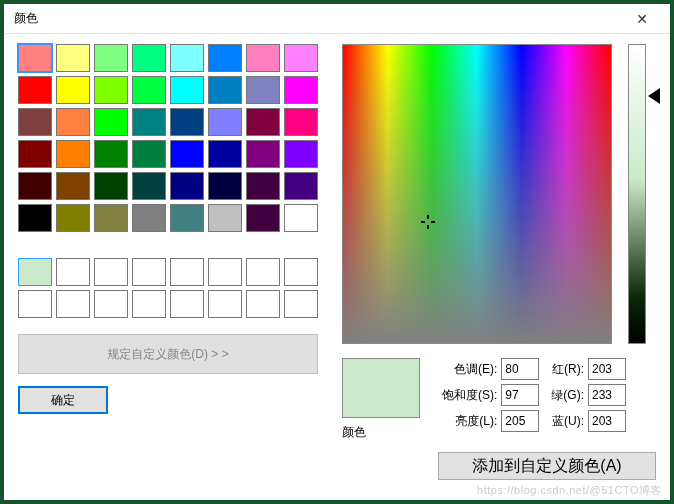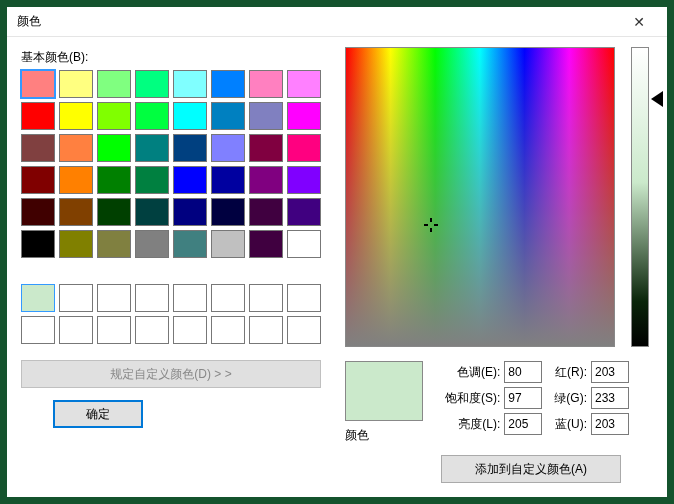--- a/index.html
+++ b/index.html
@@ -7,21 +7,21 @@
     margin: 0;
     font-family: "Microsoft YaHei", "Segoe UI", Tahoma, sans-serif;
     font-size: 12px;
     background: #fff;
     color: #000;
   }
   .window {
     width: 674px;
     height: 504px;
     background: #fff;
-    border: 7px solid #14532d;
+    border: 4px solid #14532d;
     position: relative;
   }
   .titlebar {
     height: 30px;
     display: flex;
     justify-content: space-between;
     align-items: center;
     padding: 0 8px 0 10px;
     border-bottom: 1px solid #e5e5e5;
   }
@@ -66,37 +66,36 @@
     background:#fff;
     width:34px; height:28px;
   }
   .custom-swatch.sel {
     background: #d3e9d3;
     outline:1px solid #3399ff;
     outline-offset:-1px;
   }
   .define-btn {
     margin-top: 16px;
-    width: 300px; height: 28px;
+    width: 300px; height: 40px;
     background:#e0e0e0;
     color:#888;
     border:1px solid #c0c0c0;
     display:flex; align-items:center; justify-content:center;
     font-size:12px;
   }
   .bottom-buttons {
     display:flex; gap:14px; margin-top:12px;
   }
   .btn {
     height:28px; width:90px;
     border:1px solid #aaa;
     background:#e1e1e1;
     display:flex; align-items:center; justify-content:center;
     font-size:12px;
-    margin-left:32px;
   }
   .btn.primary {
     border:2px solid #0078d7;
     background:#e1e1e1;
   }
   
   .hue-field {
     width: 270px; height: 300px;
     border:1px solid #888;
     position:relative;
@@ -163,25 +162,25 @@
     width:38px; height:22px;
     border:1px solid #7a7a7a;
     font-size:12px;
     text-align:left;
     padding:0 3px;
   }
   .gap { width:12px; }
   .add-btn {
     position:absolute;
     top: 408px; left: 96px;
-    width: 180px; height:28px;
+    width: 218px; height:28px;
     border:1px solid #aaa;
     background:#e1e1e1;
     display:flex; align-items:center; justify-content:center;
-    font-size:12px;
+    font-size:16px;
   }
   .watermark {
     position:absolute;
     bottom:2px; right:8px;
     color:#ccc; font-size:11px;
     font-family: Arial, sans-serif;
     letter-spacing:0.5px;
   }
 </style>
 </head>
@@ -192,21 +191,20 @@
   <div class="titlebar">
     <span class="title">颜色</span>
     <div class="close-btn">
       <span>✕</span>
     </div>
   </div>
 
   <div class="body">
 
     <div class="left-col">
-      <div class="section-label">基本颜色(B):</div>
       <div class="basic-grid" id="basic-grid">
           <div class="swatch selected" style="background: rgb(255, 128, 128);"></div>
           <div class="swatch" style="background: rgb(255, 255, 128);"></div>
           <div class="swatch" style="background: rgb(128, 255, 128);"></div>
           <div class="swatch" style="background: rgb(0, 255, 128);"></div>
           <div class="swatch" style="background: rgb(128, 255, 255);"></div>
           <div class="swatch" style="background: rgb(0, 128, 255);"></div>
           <div class="swatch" style="background: rgb(255, 128, 192);"></div>
           <div class="swatch" style="background: rgb(255, 128, 255);"></div>
           <div class="swatch" style="background: rgb(255, 0, 0);"></div>
@@ -308,13 +306,14 @@
         <span class="gap"></span>
         <span class="lab">蓝(U):</span>
         <input value="203" style="">
       </div>
 
       <div class="add-btn">添加到自定义颜色(A)</div>
     </div>
 
   </div>
 
+  <div class="watermark">https://blog.csdn.net/@51CTO博客</div>
 </div>
 
 </body></html>

